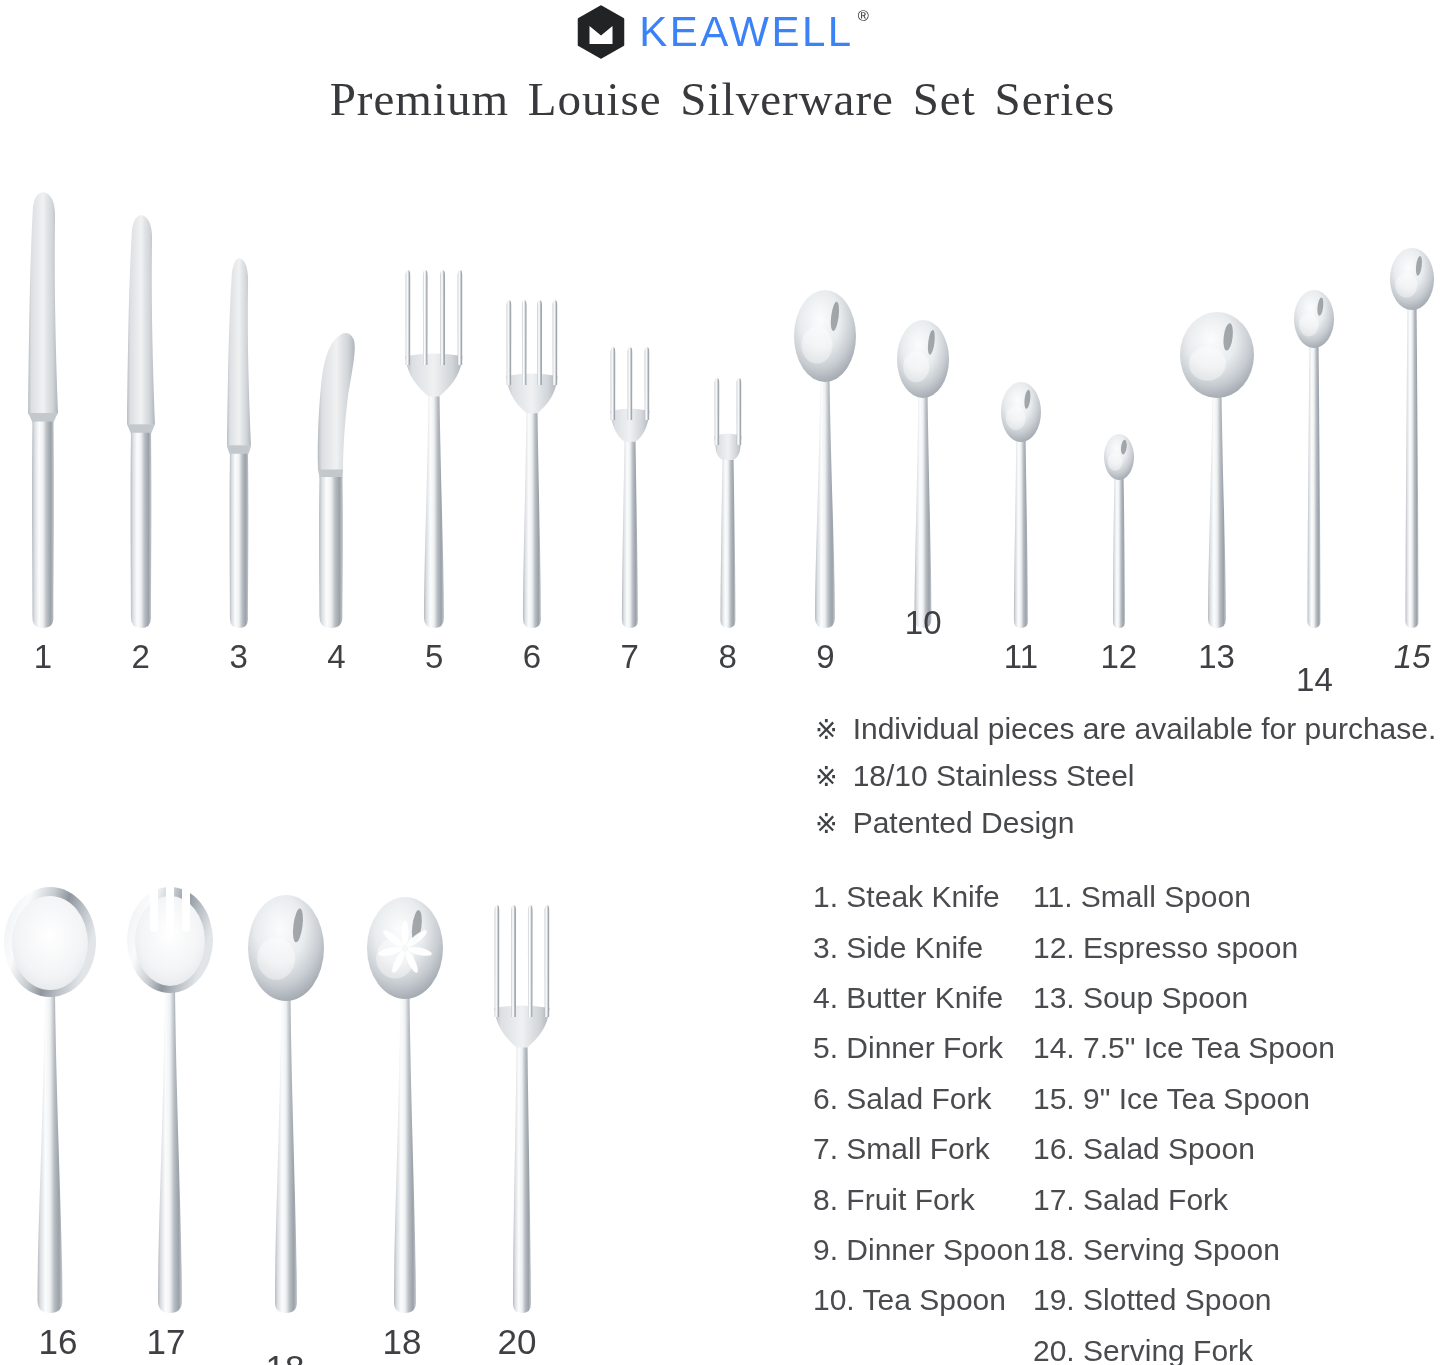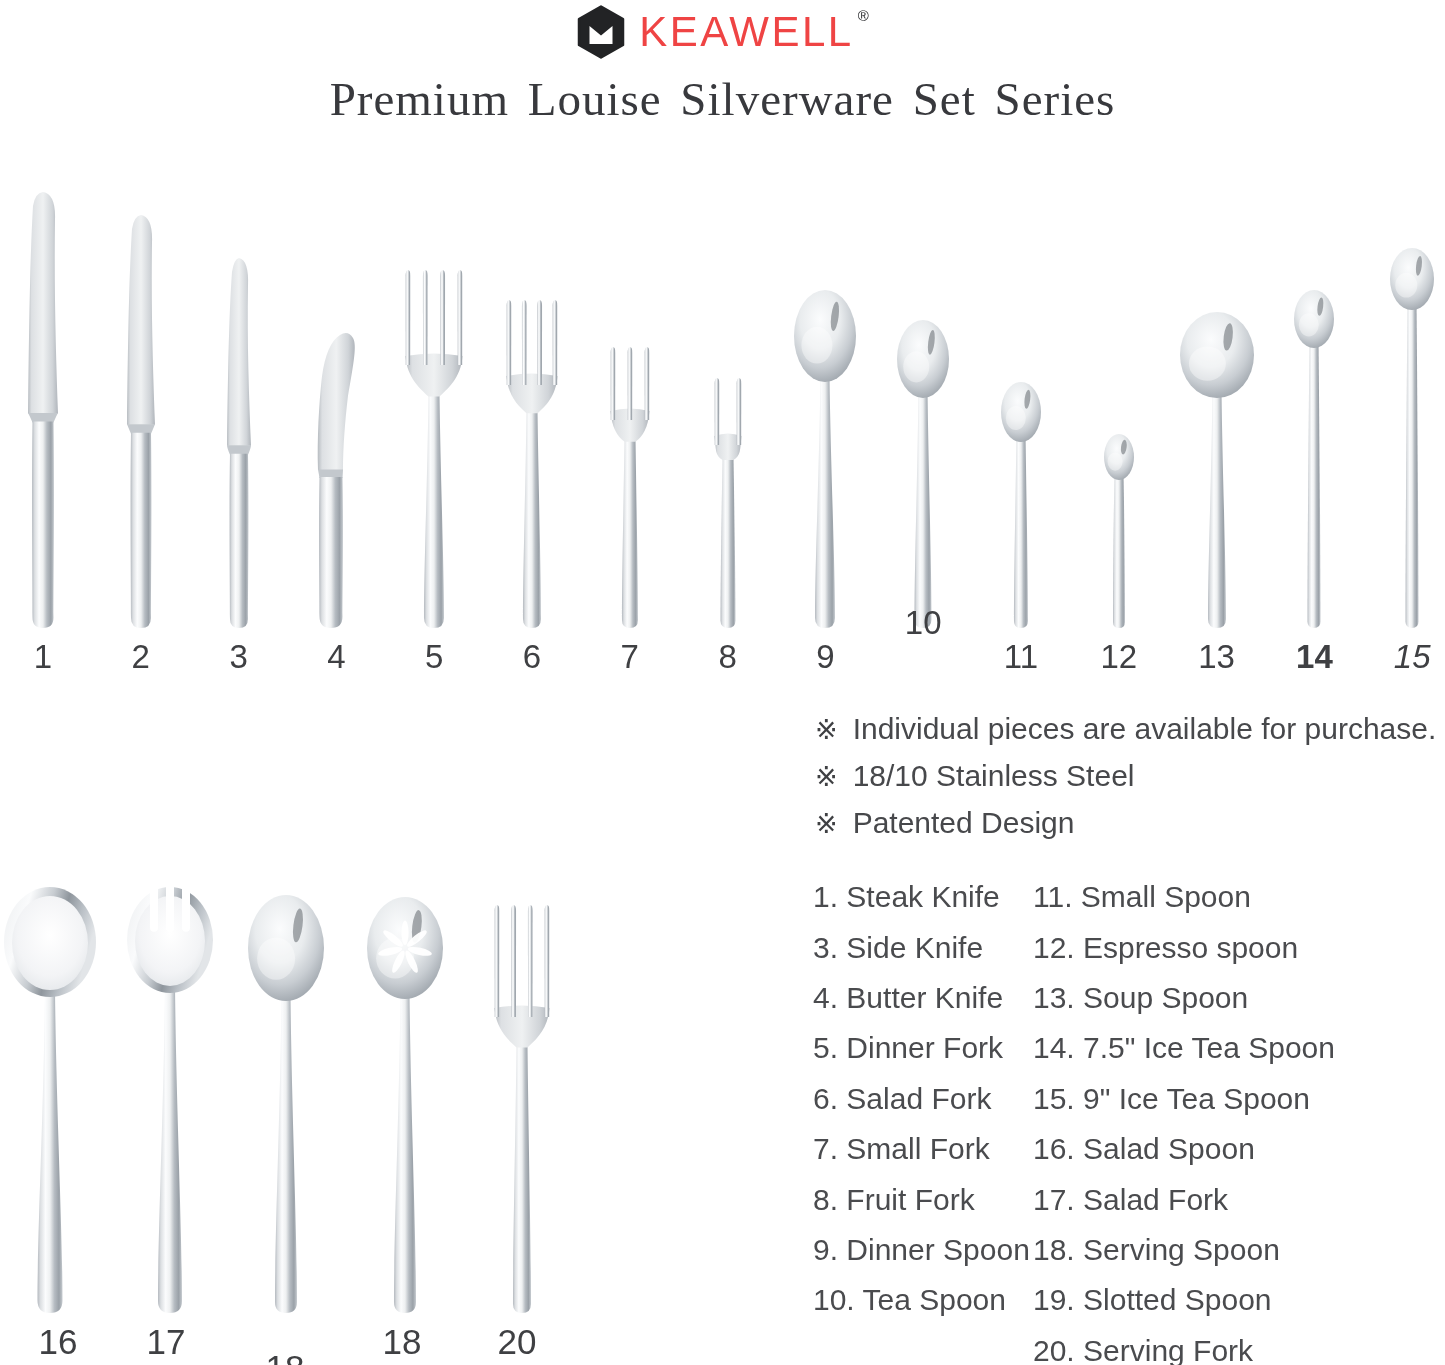--- a/index.html
+++ b/index.html
@@ -7,21 +7,21 @@
   .canvas{position:relative;width:1445px;height:1365px;background:#ffffff;overflow:hidden;
           font-family:"Liberation Sans","DejaVu Sans",sans-serif;color:#3c3d40}
   .defs-svg{position:absolute;width:0;height:0}
 
   
   .brand-row{position:absolute;top:5px;left:0;width:100%;display:flex;justify-content:center;align-items:center;gap:13px}
   .logo{width:50px;height:54px;flex:0 0 auto}
   .logo .hex{fill:#222325;stroke:#222325;stroke-width:5;stroke-linejoin:round}
   .logo .mono{fill:#ffffff}
   .brand-text-wrap{display:flex;align-items:flex-start}
-  .brand{font-size:42px;letter-spacing:2.5px;color:#ef4444;line-height:54px}
+  .brand{font-size:42px;letter-spacing:2.5px;color:#3b82f6;line-height:54px}
   .reg{font-size:15px;color:#242528;margin:2px 0 0 4px}
   .title{position:absolute;top:72px;left:0;width:100%;text-align:center;
          font-family:Liberation Serif, serif;font-weight:400;
          font-size:47px;letter-spacing:1px;word-spacing:6px;color:#38393d}
 
   
   #pieces-layer{position:absolute;left:0;top:0;width:100%;height:100%}
   .piece{position:absolute}
   .piece svg{display:block;overflow:visible}
   .piece-number{position:absolute;transform:translateX(-50%);font-size:33px;color:#3f4043;white-space:nowrap}
@@ -215,21 +215,21 @@
       </div>
       <div class="piece-number" style="left: 1216.6px; top: 638px;">13</div>
       <div class="piece" style="left: 1288.4px; top: 288px;">
         <svg width="52" height="340" viewBox="0 0 52 340">
           <path d="M 21.5 52 C 20.5 152.8 19.5 265.12 19.5 333.5 Q 19.5 340 26 340 Q 32.5 340 32.5 333.5 C 32.5 265.12 31.5 152.8 30.5 52 Z" fill="url(#gHandle)"></path>
           <ellipse cx="26" cy="31" rx="20" ry="29" fill="url(#gBowl)"></ellipse>
           <ellipse cx="30.8" cy="17.95" rx="2.8" ry="9.28" fill="#565c62" opacity="0.5" transform="rotate(7 26 31)"></ellipse>
           <ellipse cx="20.8" cy="36.8" rx="10" ry="11.600000000000001" fill="#ffffff" opacity="0.4"></ellipse>
         </svg>
       </div>
-      <div class="piece-number" style="left: 1314.4px; top: 638px; font-weight: bold;">14</div>
+      <div class="piece-number" style="left: 1314.4px; top: 661px;">14</div>
       <div class="piece" style="left: 1384.2px; top: 246px;">
         <svg width="56" height="382" viewBox="0 0 56 382">
           <path d="M 23.5 56 C 22.5 170.1 21.5 297.24 21.5 375.5 Q 21.5 382 28 382 Q 34.5 382 34.5 375.5 C 34.5 297.24 33.5 170.1 32.5 56 Z" fill="url(#gHandle)"></path>
           <ellipse cx="28" cy="33" rx="22" ry="31" fill="url(#gBowl)"></ellipse>
           <ellipse cx="33.28" cy="19.049999999999997" rx="2.8" ry="9.92" fill="#565c62" opacity="0.5" transform="rotate(7 28 33)"></ellipse>
           <ellipse cx="22.28" cy="39.2" rx="11" ry="12.4" fill="#ffffff" opacity="0.4"></ellipse>
         </svg>
       </div>
       <div class="piece-number" style="left: 1412.2px; top: 638px; font-style: italic;">15</div>
       <div class="piece" style="left: 0px; top: 885px;">

